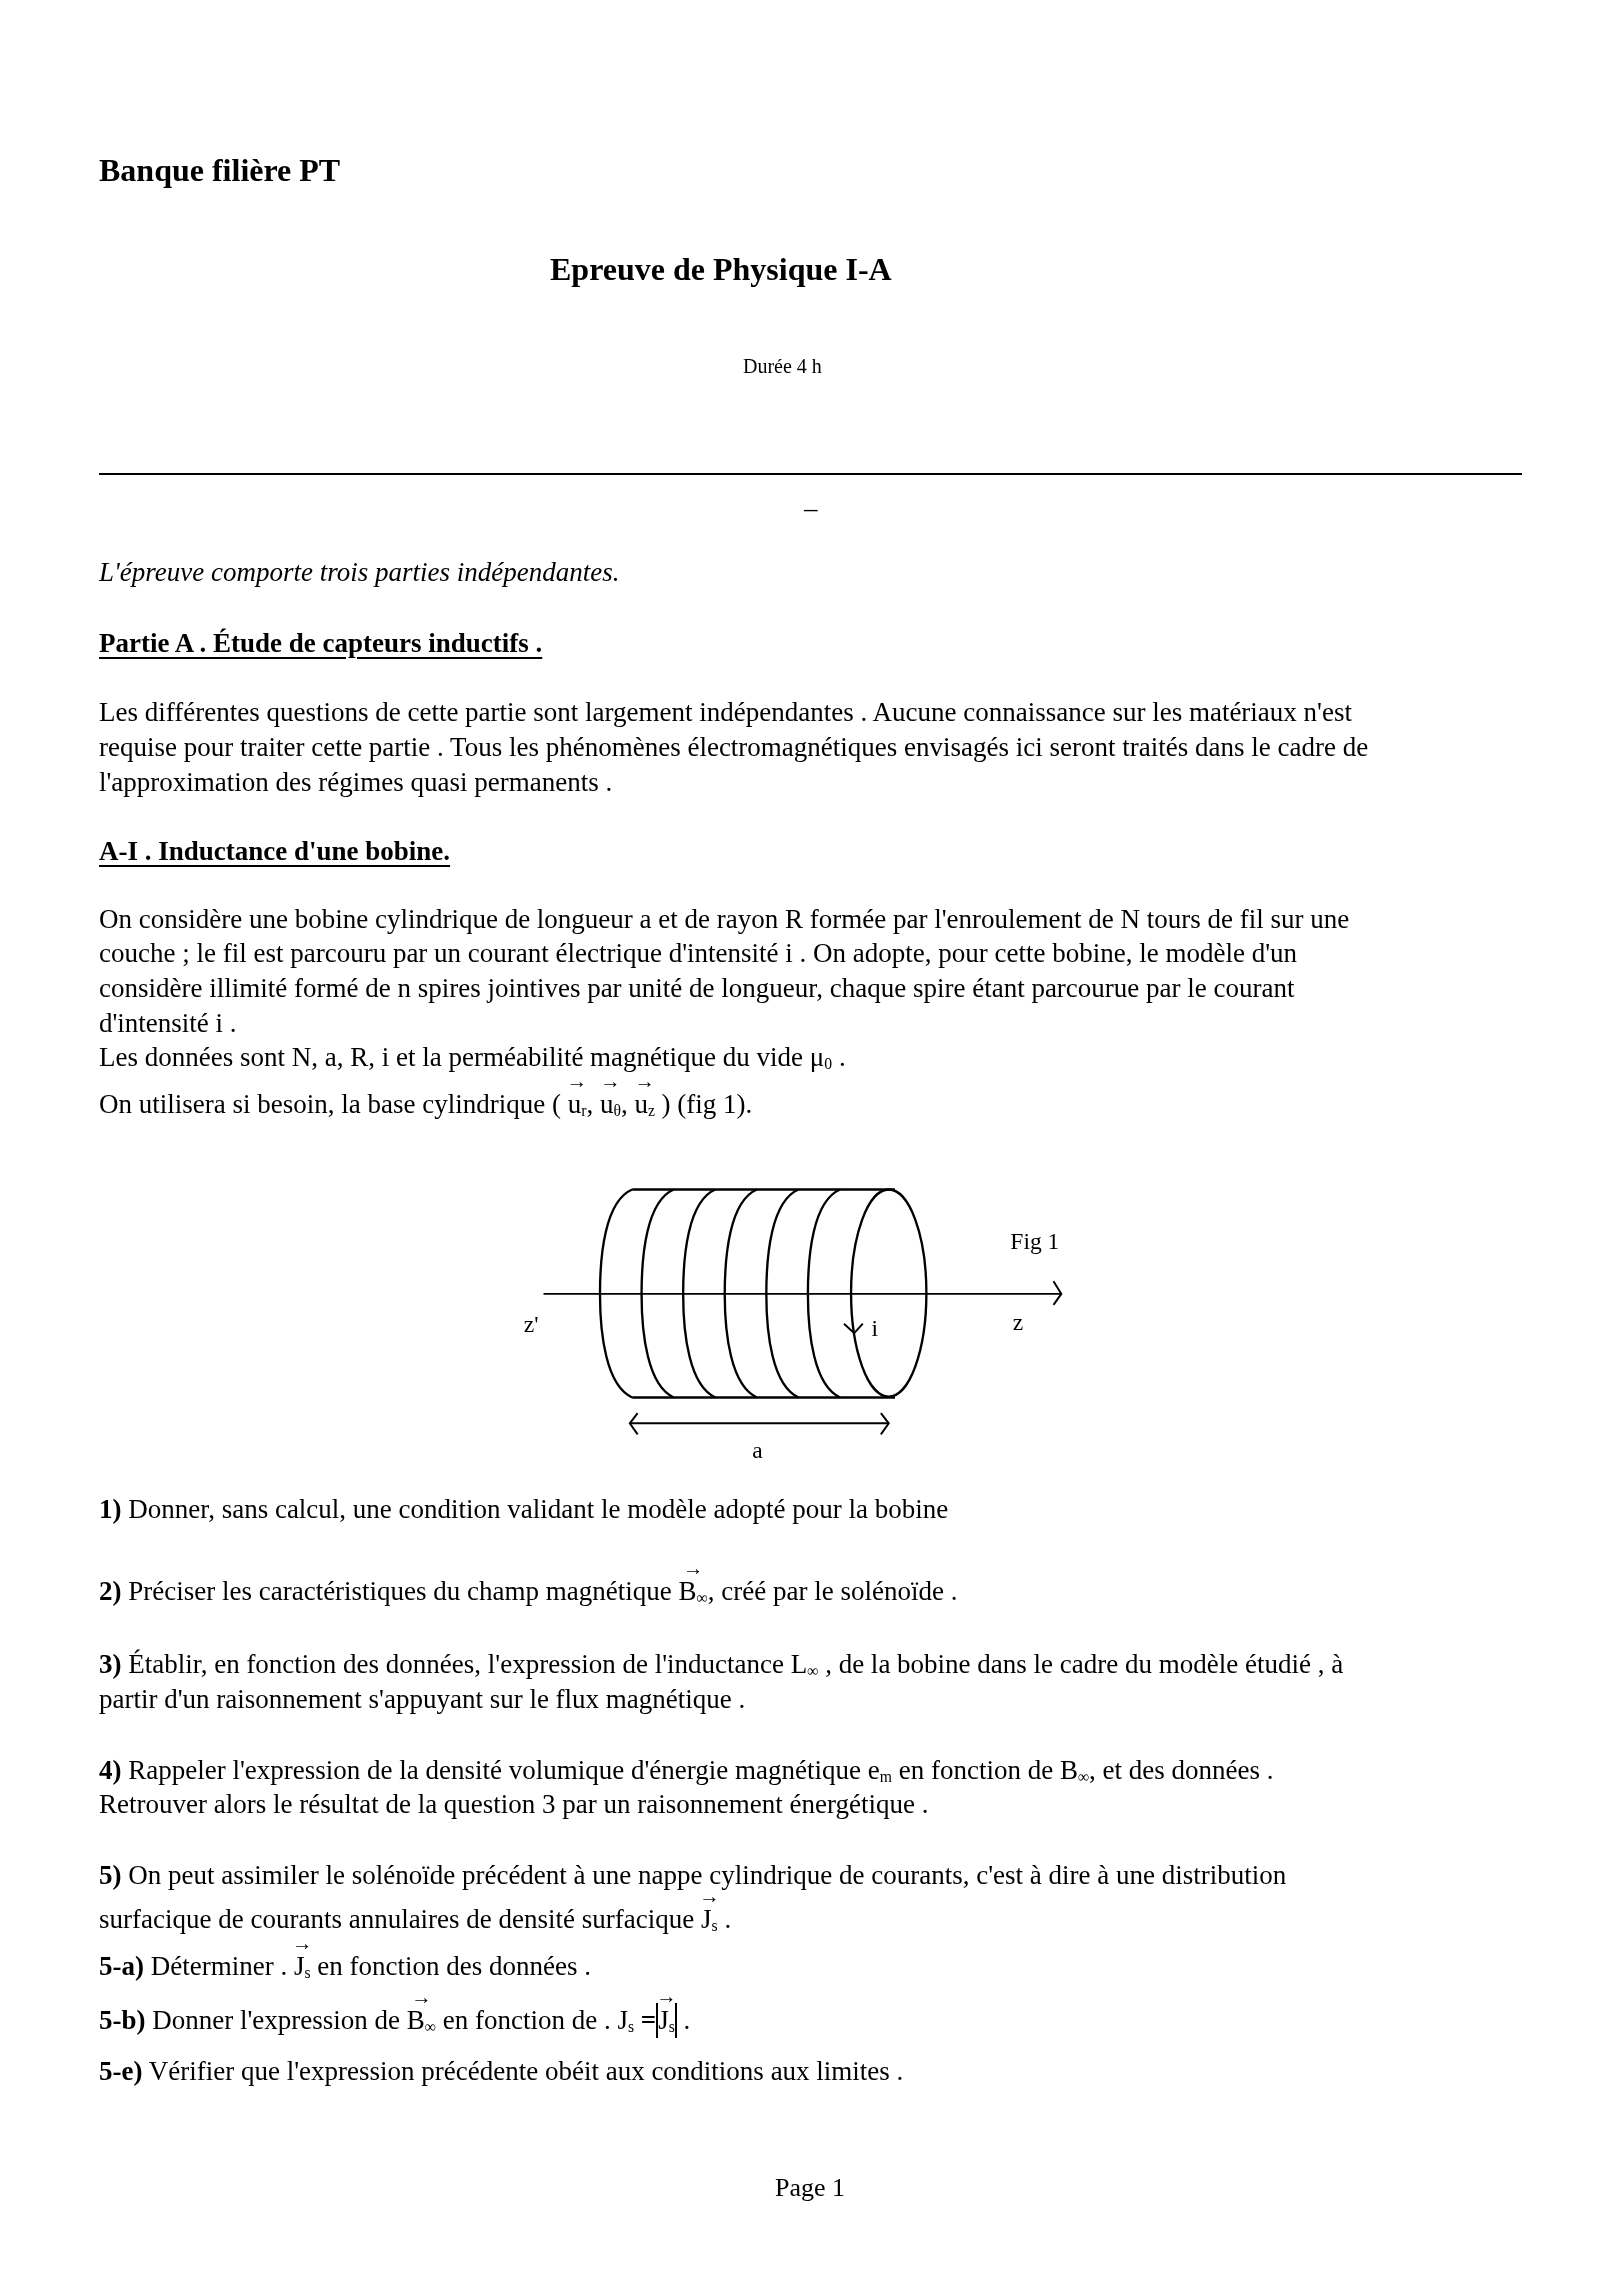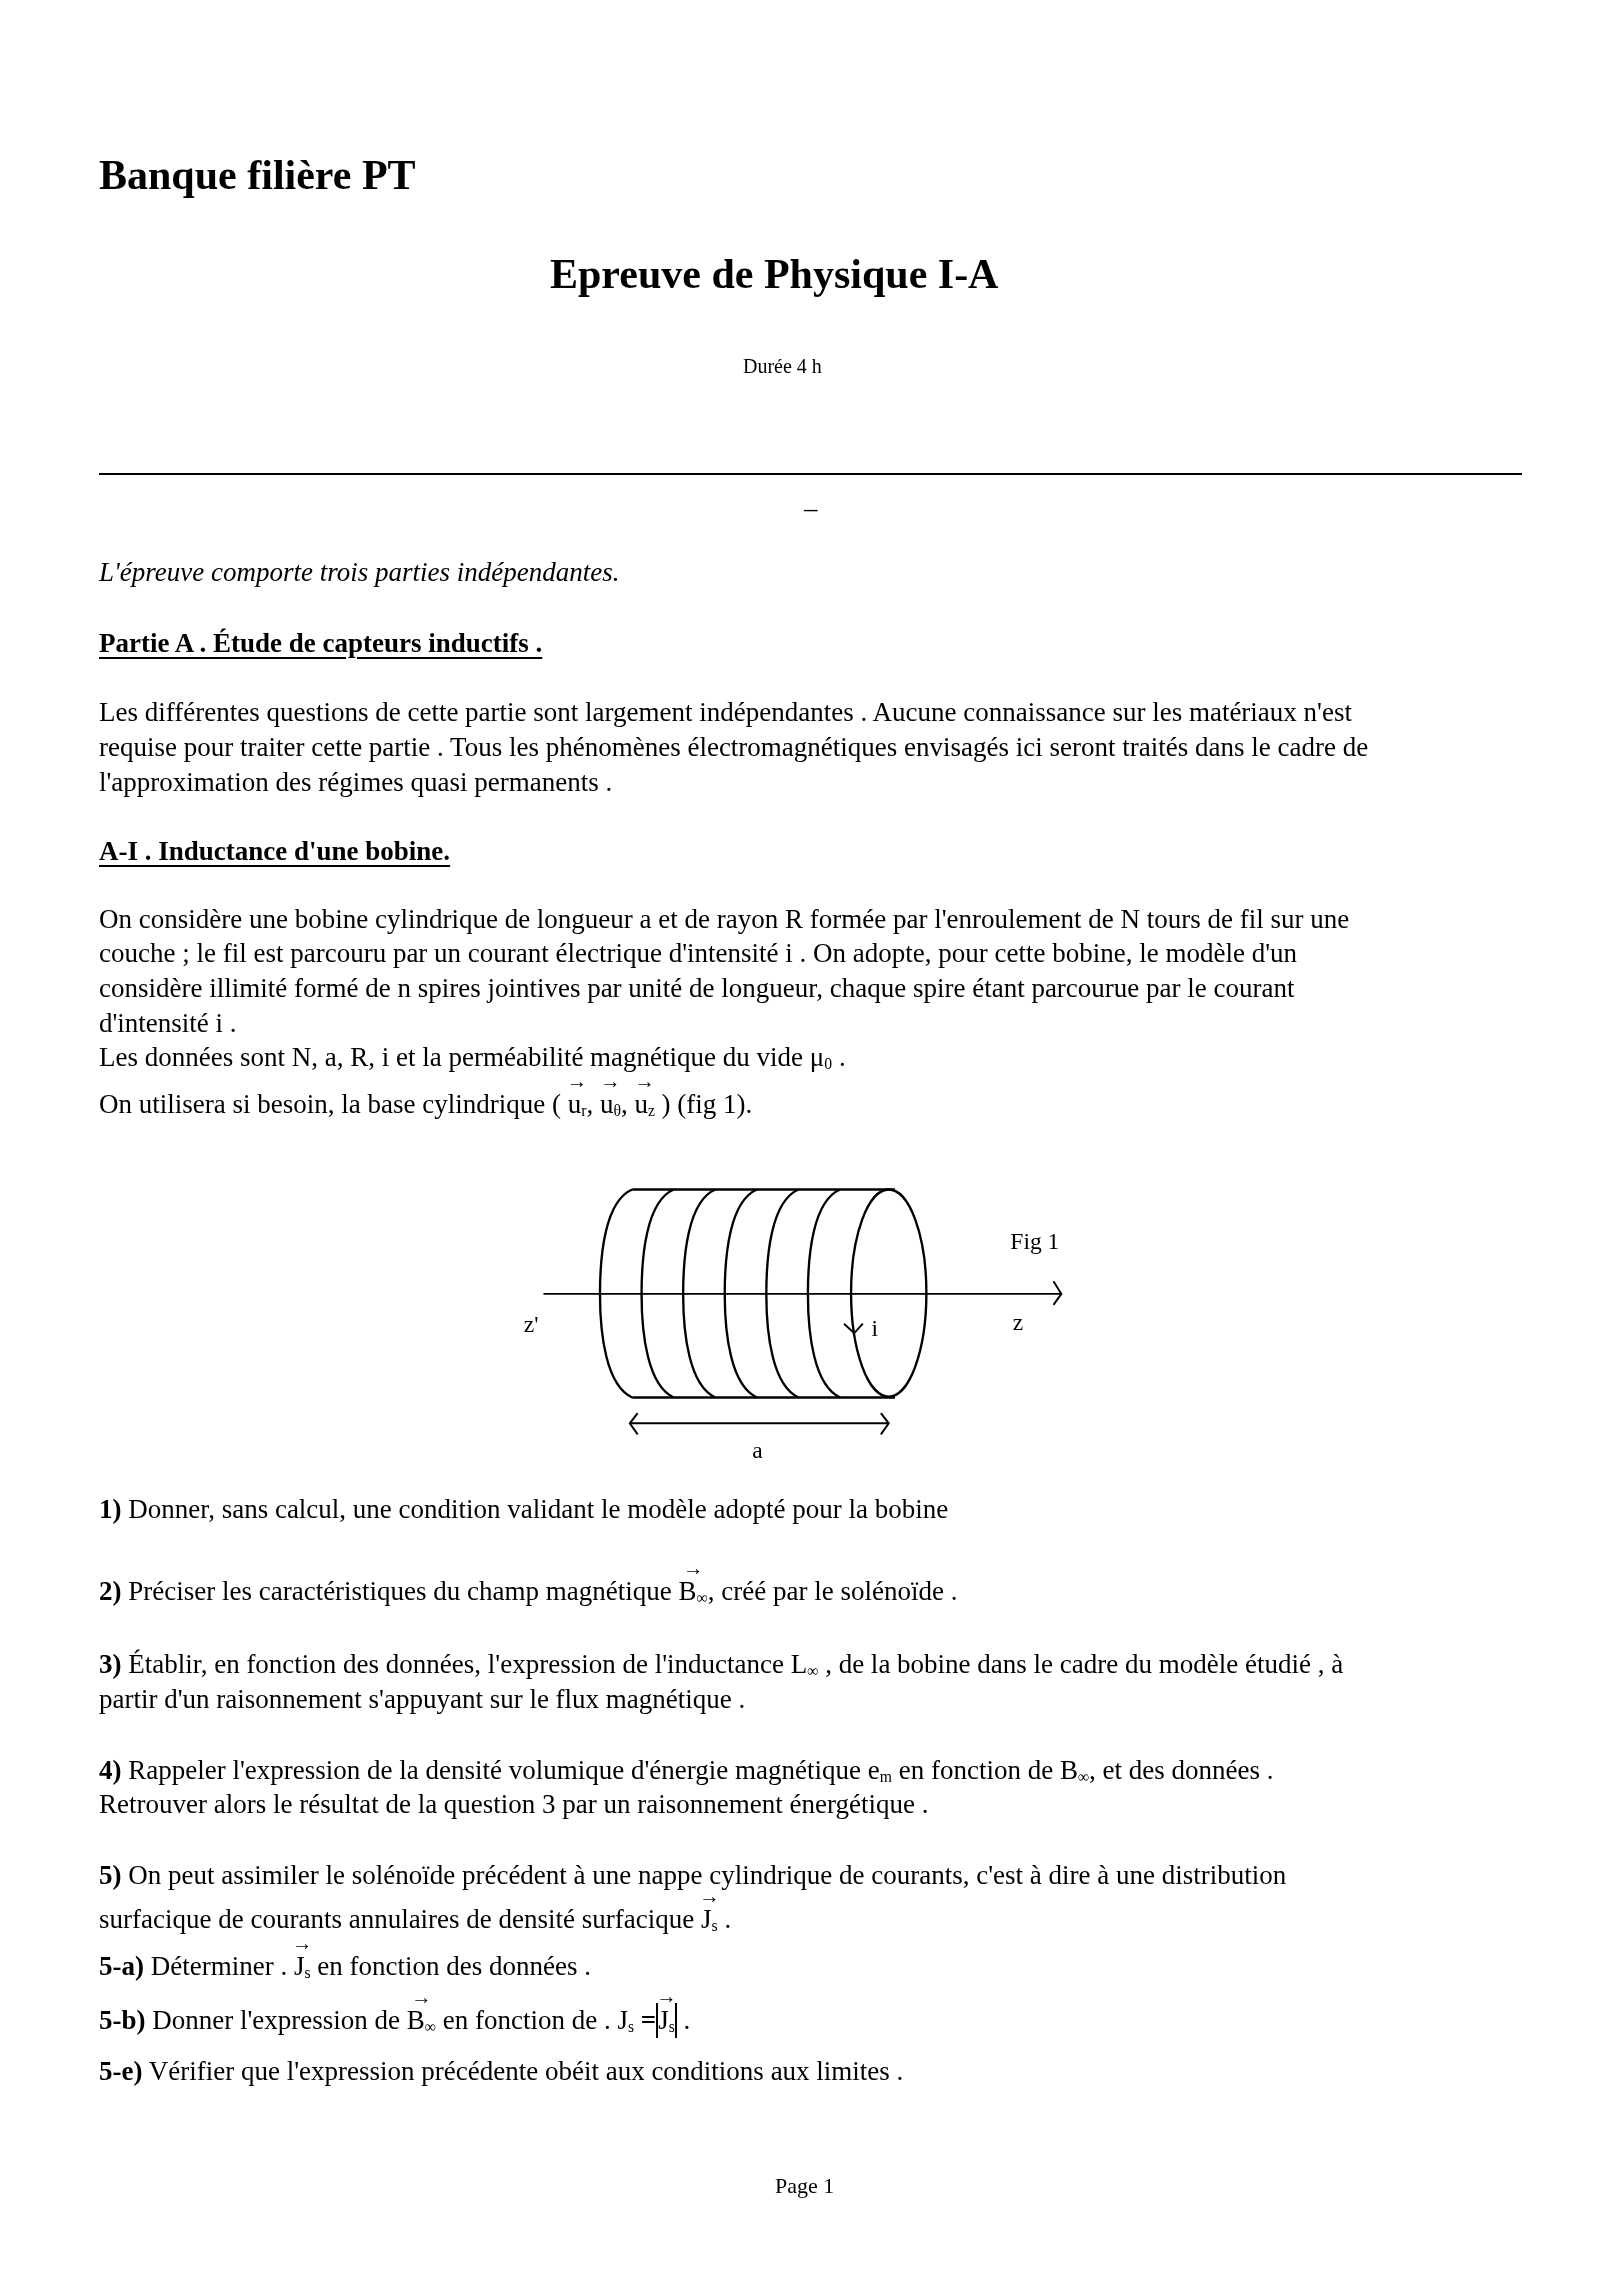--- a/index.html
+++ b/index.html
@@ -2,21 +2,21 @@
 <html style="font-size:12.6px"><head>
 <meta charset="utf-8">
 <style>
   html, body { margin:0; padding:0; background:#ffffff; }
   body { width:1622px; height:2295px; position:relative; overflow:hidden;
          font-family:"Liberation Serif", "DejaVu Serif", serif; color:#000; }
   .ln { position:absolute; left:99px; white-space:nowrap; font-size:27px; line-height:1; }
   .b { font-weight:bold; }
   .it { font-style:italic; }
   .ul { text-decoration:underline; text-decoration-thickness:2.4px; text-underline-offset:4.7px; }
-  .h1 { font-size:42px; font-weight:bold; }
+  .h1 { font-size:32px; font-weight:bold; }
   .vec { position:relative; display:inline-block; }
   .vec::before { content:"\2192"; position:absolute; top:-20.4px; left:50%; transform:translateX(-50%); font-size:20.4px; }
   .sub { font-size:15.7px; vertical-align:-3.1px; }
   .norm { display:inline-block; border-left:2.4px double #000; border-right:2.4px double #000; padding:0 0; line-height:1.3; }
   #rule { position:absolute; left:99px; top:473px; width:1423px; height:1.6px; background:#000; }
   #fig { position:absolute; left:487px; top:1162px; width:612px; height:314px; }
   .figlbl { font-family:"Liberation Serif", serif; font-size:30px; }
 </style>
 </head>
 <body>
@@ -94,14 +94,14 @@
 
 <div class="ln" style="top:1862px;"><span class="b">5)</span><span> On peut assimiler le solénoïde précédent à une nappe cylindrique de courants, c'est à dire à une distribution</span></div>
 <div class="ln" style="top:1906px;"><span>surfacique de courants annulaires de densité surfacique </span><span class="vec"><span>J</span><span class="sub">s</span></span><span> .</span></div>
 
 <div class="ln" style="top:1953px;"><span class="b">5-a)</span><span> Déterminer . </span><span class="vec"><span>J</span><span class="sub">s</span></span><span>  en fonction des données .</span></div>
 
 <div class="ln" style="top:2003px;"><span class="b">5-b)</span><span> Donner l'expression de </span><span class="vec"><span>B</span><span class="sub">∞</span></span><span>  en fonction de . J</span><span class="sub">s</span><span class="b"> =</span><span class="norm"><span class="vec"><span>J</span><span class="sub">s</span></span></span><span> .</span></div>
 
 <div class="ln" style="top:2058px;"><span class="b">5-e)</span><span> Vérifier que l'expression précédente obéit aux conditions aux limites .</span></div>
 
-<div class="ln" style="top:2175px; left:775px; font-size:22px;">Page 1</div>
+<div class="ln" style="top:2175px; left:775px; font-size:26px;">Page 1</div>
 
 
 </body></html>

